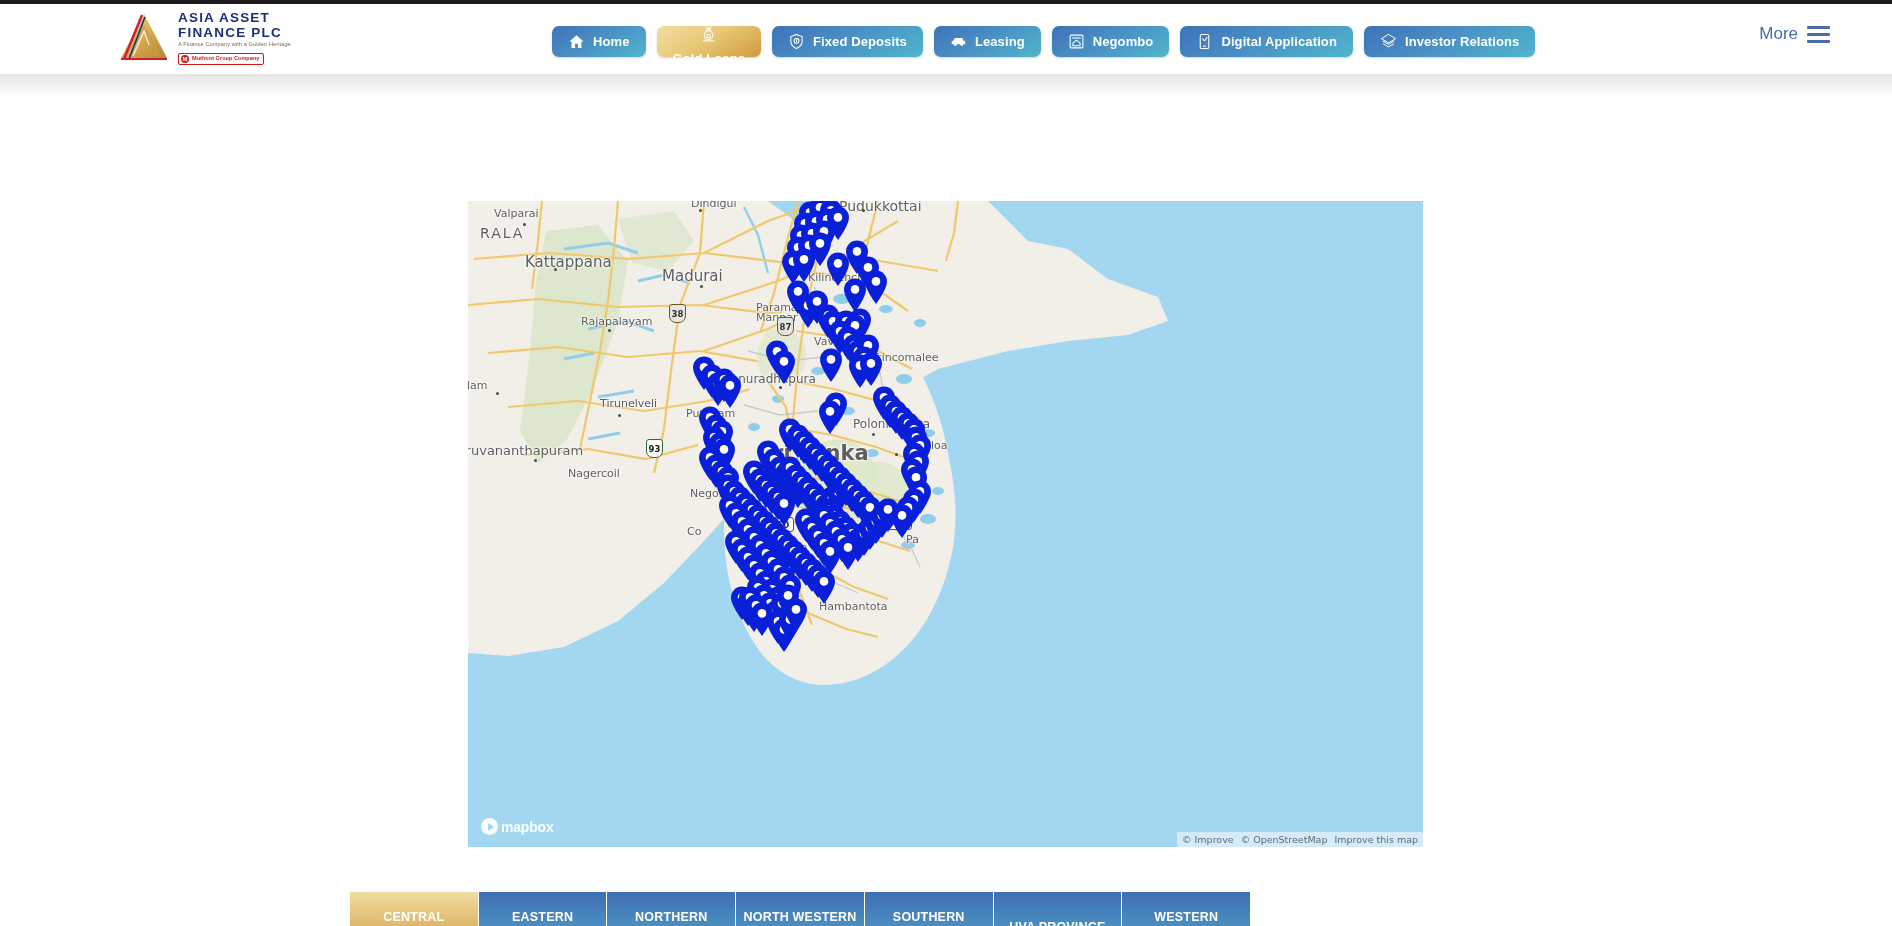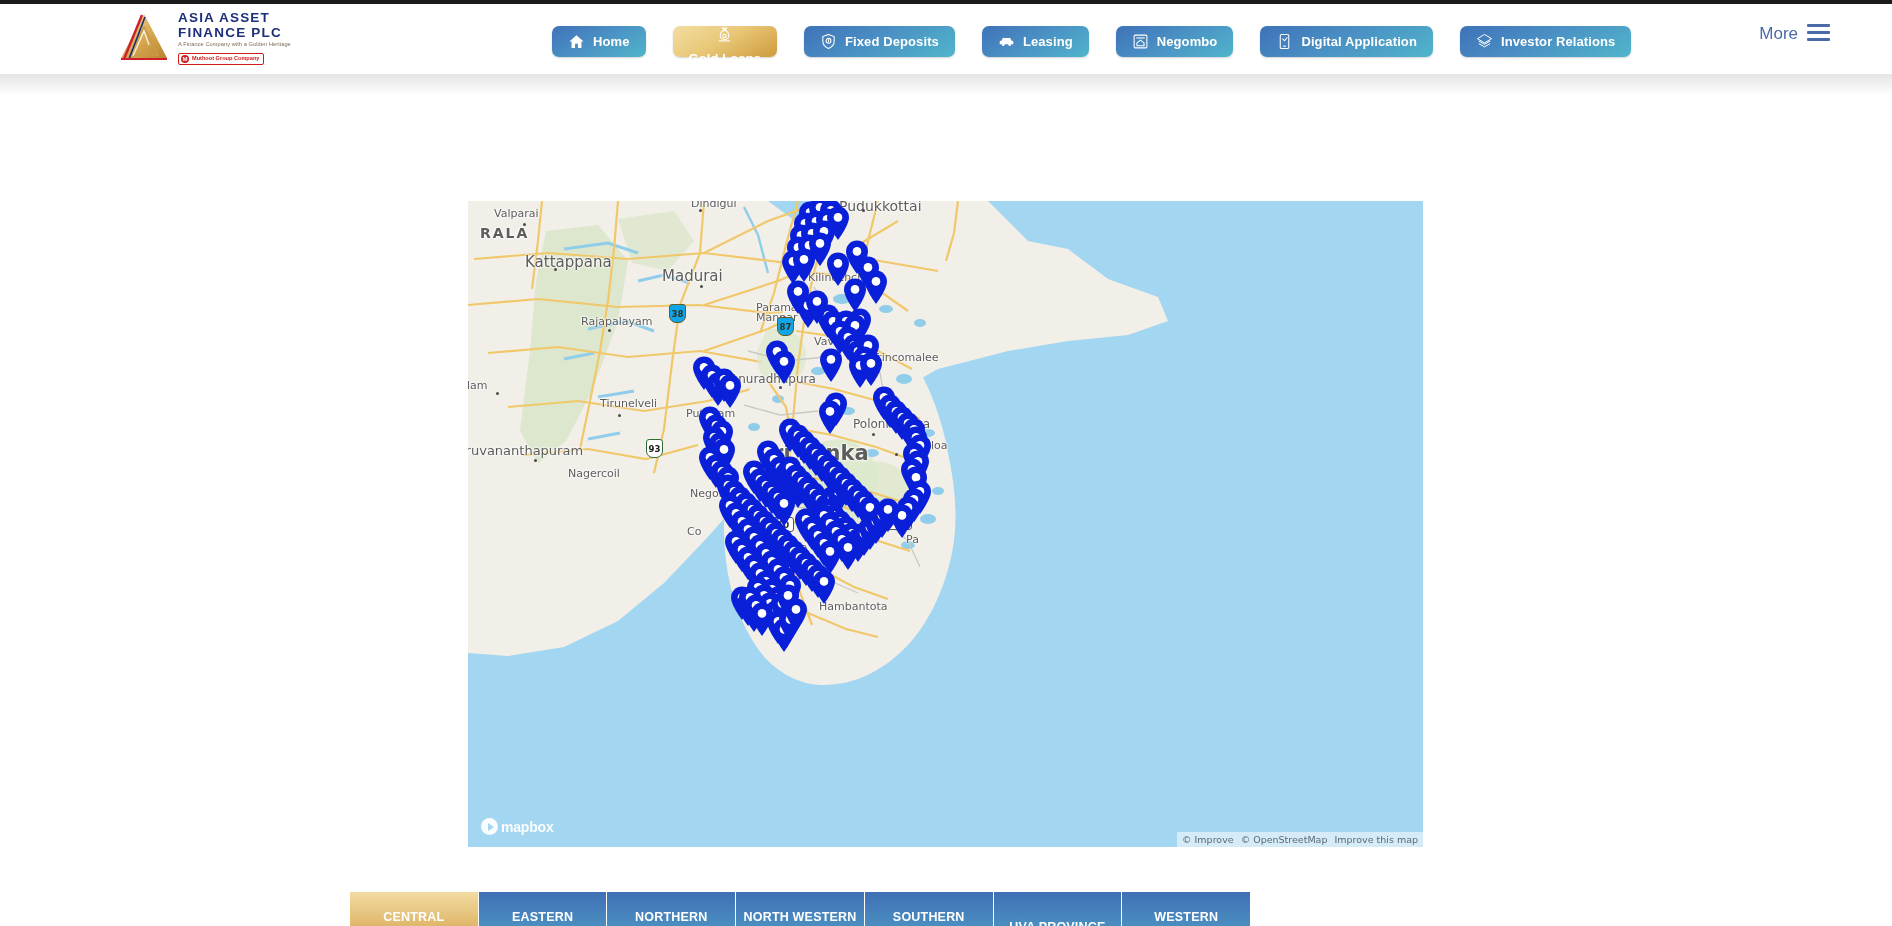--- a/index.html
+++ b/index.html
@@ -51,21 +51,21 @@
     width: 8px; height: 8px; border-radius: 50%; background: #d11b1b;
     color: #fff; font-size: 6px; line-height: 8px; text-align: center;
     font-weight: bold;
   }
   .logo-badge-txt {
     font-size: 5.6px; font-weight: bold; color: #d11b1b; white-space: nowrap;
   }
   
   .nav {
     position: absolute; left: 540px; top: 22px;
-    display: flex; align-items: center; gap: 27px; padding-left: 12px;
+    display: flex; align-items: center; gap: 11px; padding-left: 12px;
   }
   .nav-btn {
     display: inline-flex; align-items: center; gap: 8px;
     height: 31px; padding: 0 16px;
     border-radius: 7px;
     color: #ffffff;
     font-size: 13px; font-weight: bold;
     white-space: nowrap;
     cursor: pointer;
     background: linear-gradient(150deg, #3e72b8 0%, #4a8fc4 45%, #50b5cb 100%);
@@ -75,21 +75,21 @@
   .nav-btn.gold {
     background: linear-gradient(150deg, #f3dda2 0%, #e9c979 45%, #cf9a3c 100%);
     color: #ffffff;
     flex-direction: column;
   }
   .nav-btn .ico { width: 17px; height: 17px; flex: 0 0 17px; display: block; }
   .nav-btn .ico svg { width: 100%; height: 100%; display: block; }
   
   .more {
     position: absolute; right: 62px; top: 20px;
-    display: flex; gap: 9px; cursor: pointer;
+    display: flex; align-items: center; gap: 9px; cursor: pointer;
   }
   .more-label { font-size: 17px; color: #4a6aa8; }
   .hamburger { display: flex; flex-direction: column; gap: 4px; }
   .hamburger span {
     display: block; width: 23px; height: 3px; background: #4a6aa8; border-radius: 1px;
   }
   
   .page { position: relative; background: #ffffff; width: 100%; height: 852px; }
   
   .map-outer {
@@ -102,21 +102,21 @@
     position: absolute; color: #5d5d5d; font-family: "DejaVu Sans", sans-serif;
     white-space: nowrap; pointer-events: none;
     text-shadow: 0 0 3px #fff, 0 0 3px #fff, 0 0 2px #fff;
   }
   .map-dot {
     position: absolute; width: 3px; height: 3px; background: #4a4a4a;
     border-radius: 50%;
   }
   .shield {
     position: absolute; width: 17px; height: 19px;
-    background: #0ea5e9; border: 1.5px solid #6d5a20;
+    background: #e5e5e5; border: 1.5px solid #6d5a20;
     border-radius: 3px 3px 7px 7px;
     font-size: 8.5px; font-weight: bold; color: #33301f;
     display: flex; align-items: center; justify-content: center;
     font-family: "DejaVu Sans", sans-serif;
   }
   .shield.green { background: #ffffff; border-color: #2f6b34; color: #1d1d1d; }
   .hwy-pill {
     position: absolute; height: 15px; padding: 0 4px;
     background: #ffffff; border: 1.3px solid #555;
     border-radius: 3px; font-size: 9px; font-weight: bold; color: #333;
@@ -390,21 +390,21 @@
         <path d="M292,250 L330,258 L368,254"></path>
         <path d="M300,300 L340,308 L380,302"></path>
         <path d="M346,86 L362,114 L370,146"></path>
         <path d="M400,140 L412,172 L418,206"></path>
         <path d="M432,200 L444,232 L448,266"></path>
         <path d="M418,320 L440,340 L452,366"></path>
         <path d="M330,360 L358,378 L390,392"></path>
       </g>
     </svg>
 
-    <div class="map-label" style="left:12px; top:24px; font-size:14px; font-weight:bold; letter-spacing:2px;">RALA</div>
+    <div class="map-label" style="left:12px; top:24px; font-size:14px; font-weight:normal; letter-spacing:2px;">RALA</div>
     <div class="map-label" style="left:26px; top:6px; font-size:11px;">Valparai</div>
     <div class="map-label" style="left:223px; top:-4px; font-size:11px;">Dindigul</div>
     <div class="map-label" style="left:371px; top:-3px; font-size:14px;">Pudukkottai</div>
     <div class="map-label" style="left:57px; top:52px; font-size:15px;">Kattappana</div>
     <div class="map-label" style="left:194px; top:66px; font-size:15px;">Madurai</div>
     <div class="map-label" style="left:288px; top:100px; font-size:11px;">Paramakkudi</div>
     <div class="map-label" style="left:113px; top:114px; font-size:11px;">Rajapalayam</div>
     <div class="map-label" style="left:-4px; top:178px; font-size:11px;">llam</div>
     <div class="map-label" style="left:132px; top:196px; font-size:11px;">Tirunelveli</div>
     <div class="map-label" style="left:-6px; top:242px; font-size:13px;">iruvananthapuram</div>

